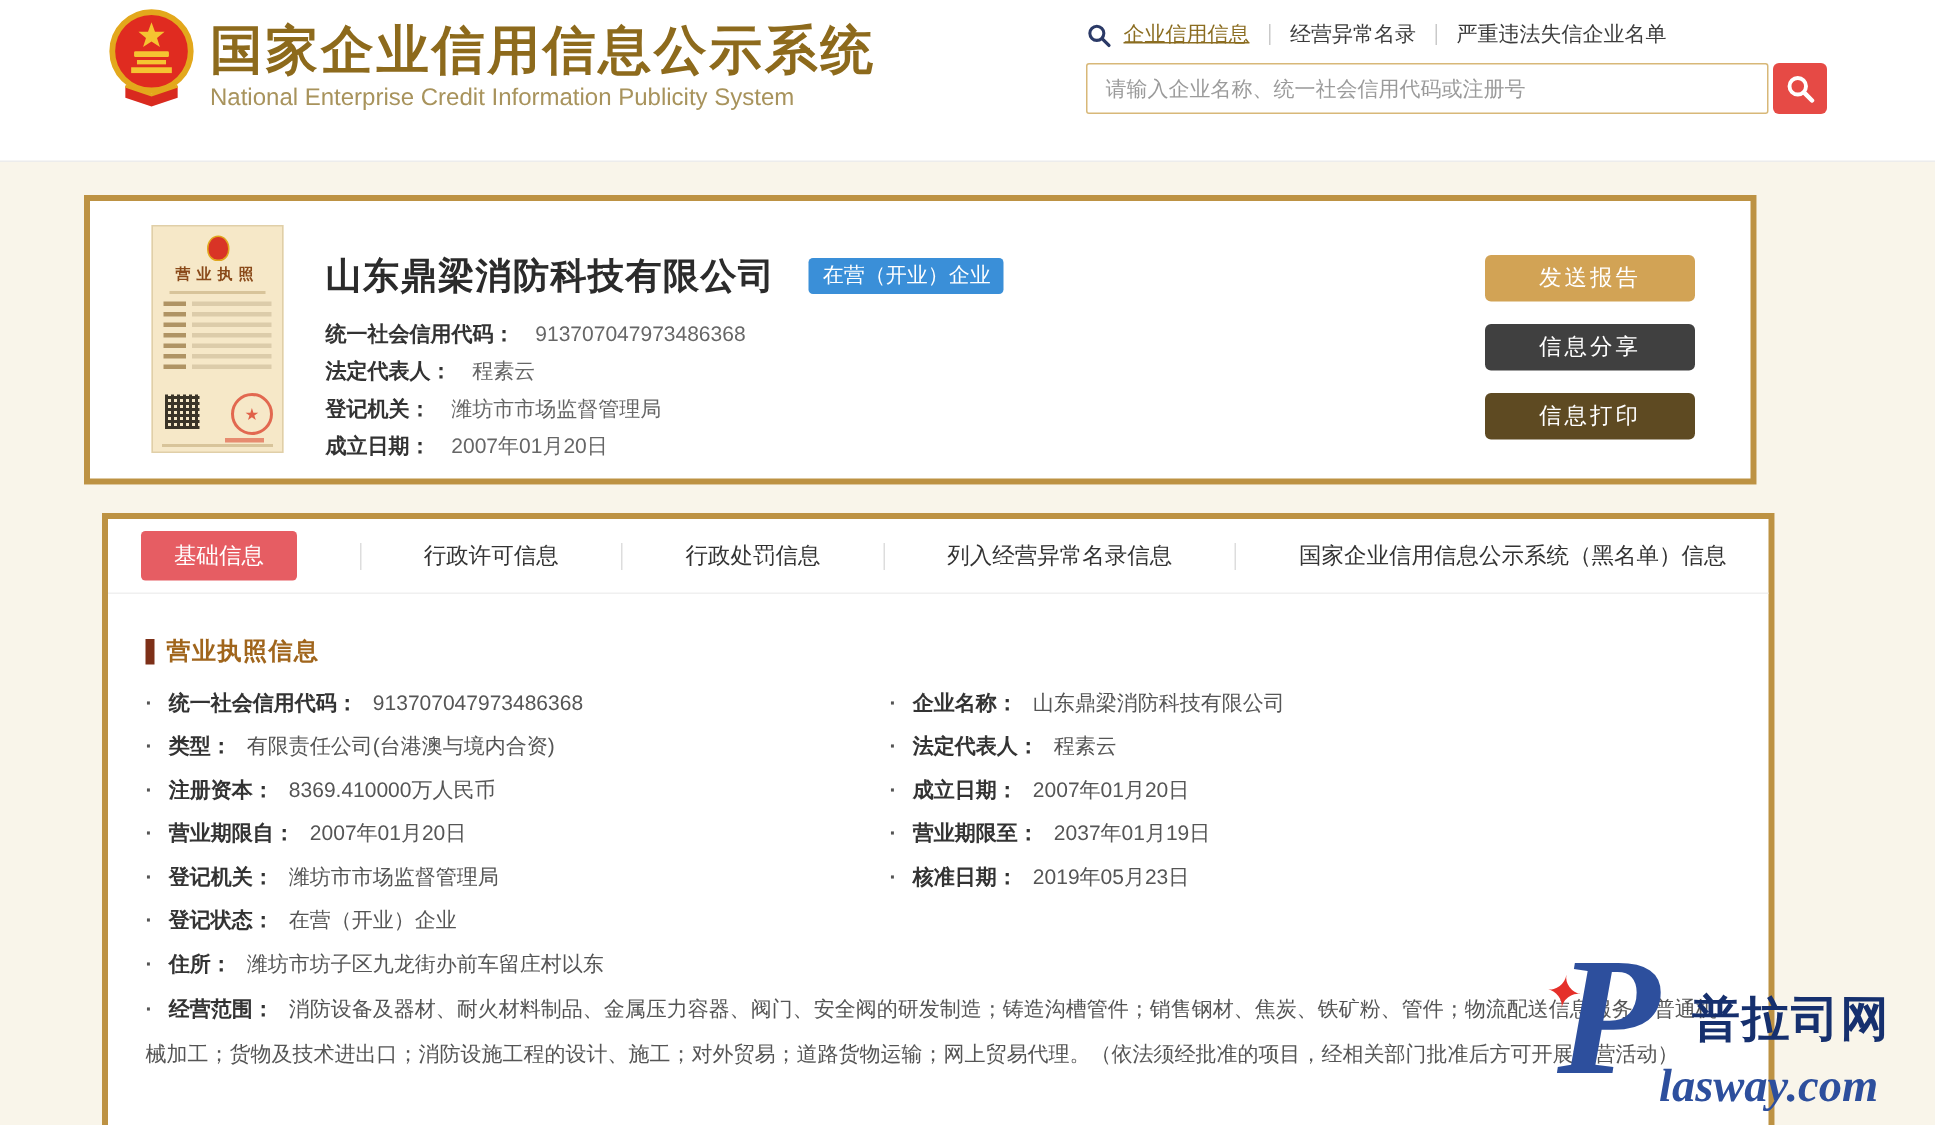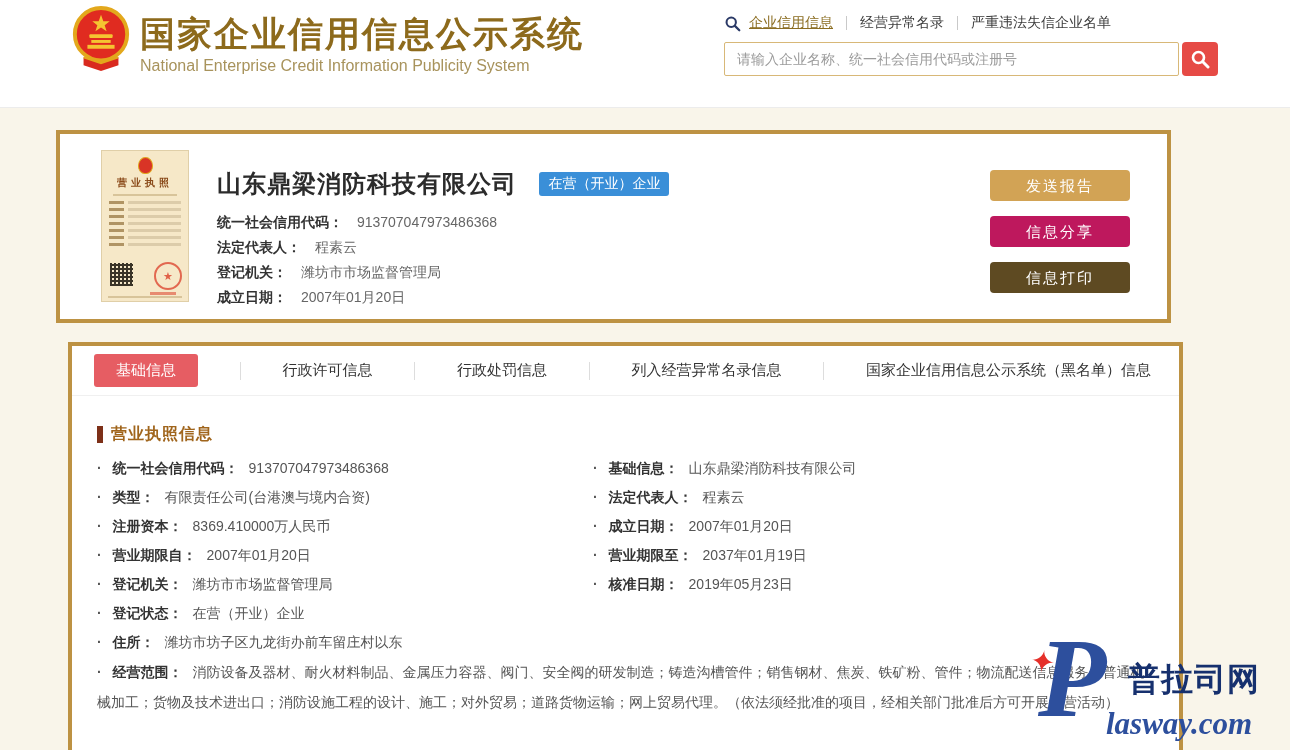--- a/index.html
+++ b/index.html
@@ -95,21 +95,21 @@
   .f-value { color:#666; margin-left:10px; }
 
   .card-buttons { position:absolute; right:37px; top:36px; width:140px; }
   .cbtn {
     display:block; width:140px; height:31px; line-height:31px; text-align:center;
     border:none; border-radius:4px; color:#fff; font-size:15px; cursor:pointer;
     font-family:"Liberation Sans", sans-serif; letter-spacing:2px;
   }
   .cbtn + .cbtn { margin-top:15px; }
   .cbtn1 { background:#d2a355; }
-  .cbtn2 { background:#be185d; }
+  .cbtn2 { background:#404040; }
   .cbtn3 { background:#5e4a22; }
 
   
   .box2 {
     position:absolute; left:68px; top:342px; width:1115px; height:420px;
     background:#fff; border:4px solid #bd9243;
   }
   .tabbar {
     height:50px; display:flex; align-items:center;
     padding:0 28px 0 22px; border-bottom:1px solid #f0f0f0;
@@ -312,21 +312,21 @@
       </div>
       <div class="irow">
         <span class="ilabel">登记状态：</span><span class="ivalue">在营（开业）企业</span>
       </div>
       <div class="irow">
         <span class="ilabel">住所：</span><span class="ivalue">潍坊市坊子区九龙街办前车留庄村以东</span>
       </div>
     </div>
     <div class="col col-r">
       <div class="irow">
-        <span class="ilabel">基础信息：</span><span class="ivalue">山东鼎梁消防科技有限公司</span>
+        <span class="ilabel">企业名称：</span><span class="ivalue">山东鼎梁消防科技有限公司</span>
       </div>
       <div class="irow">
         <span class="ilabel">法定代表人：</span><span class="ivalue">程素云</span>
       </div>
       <div class="irow">
         <span class="ilabel">成立日期：</span><span class="ivalue">2007年01月20日</span>
       </div>
       <div class="irow">
         <span class="ilabel">营业期限至：</span><span class="ivalue">2037年01月19日</span>
       </div>

